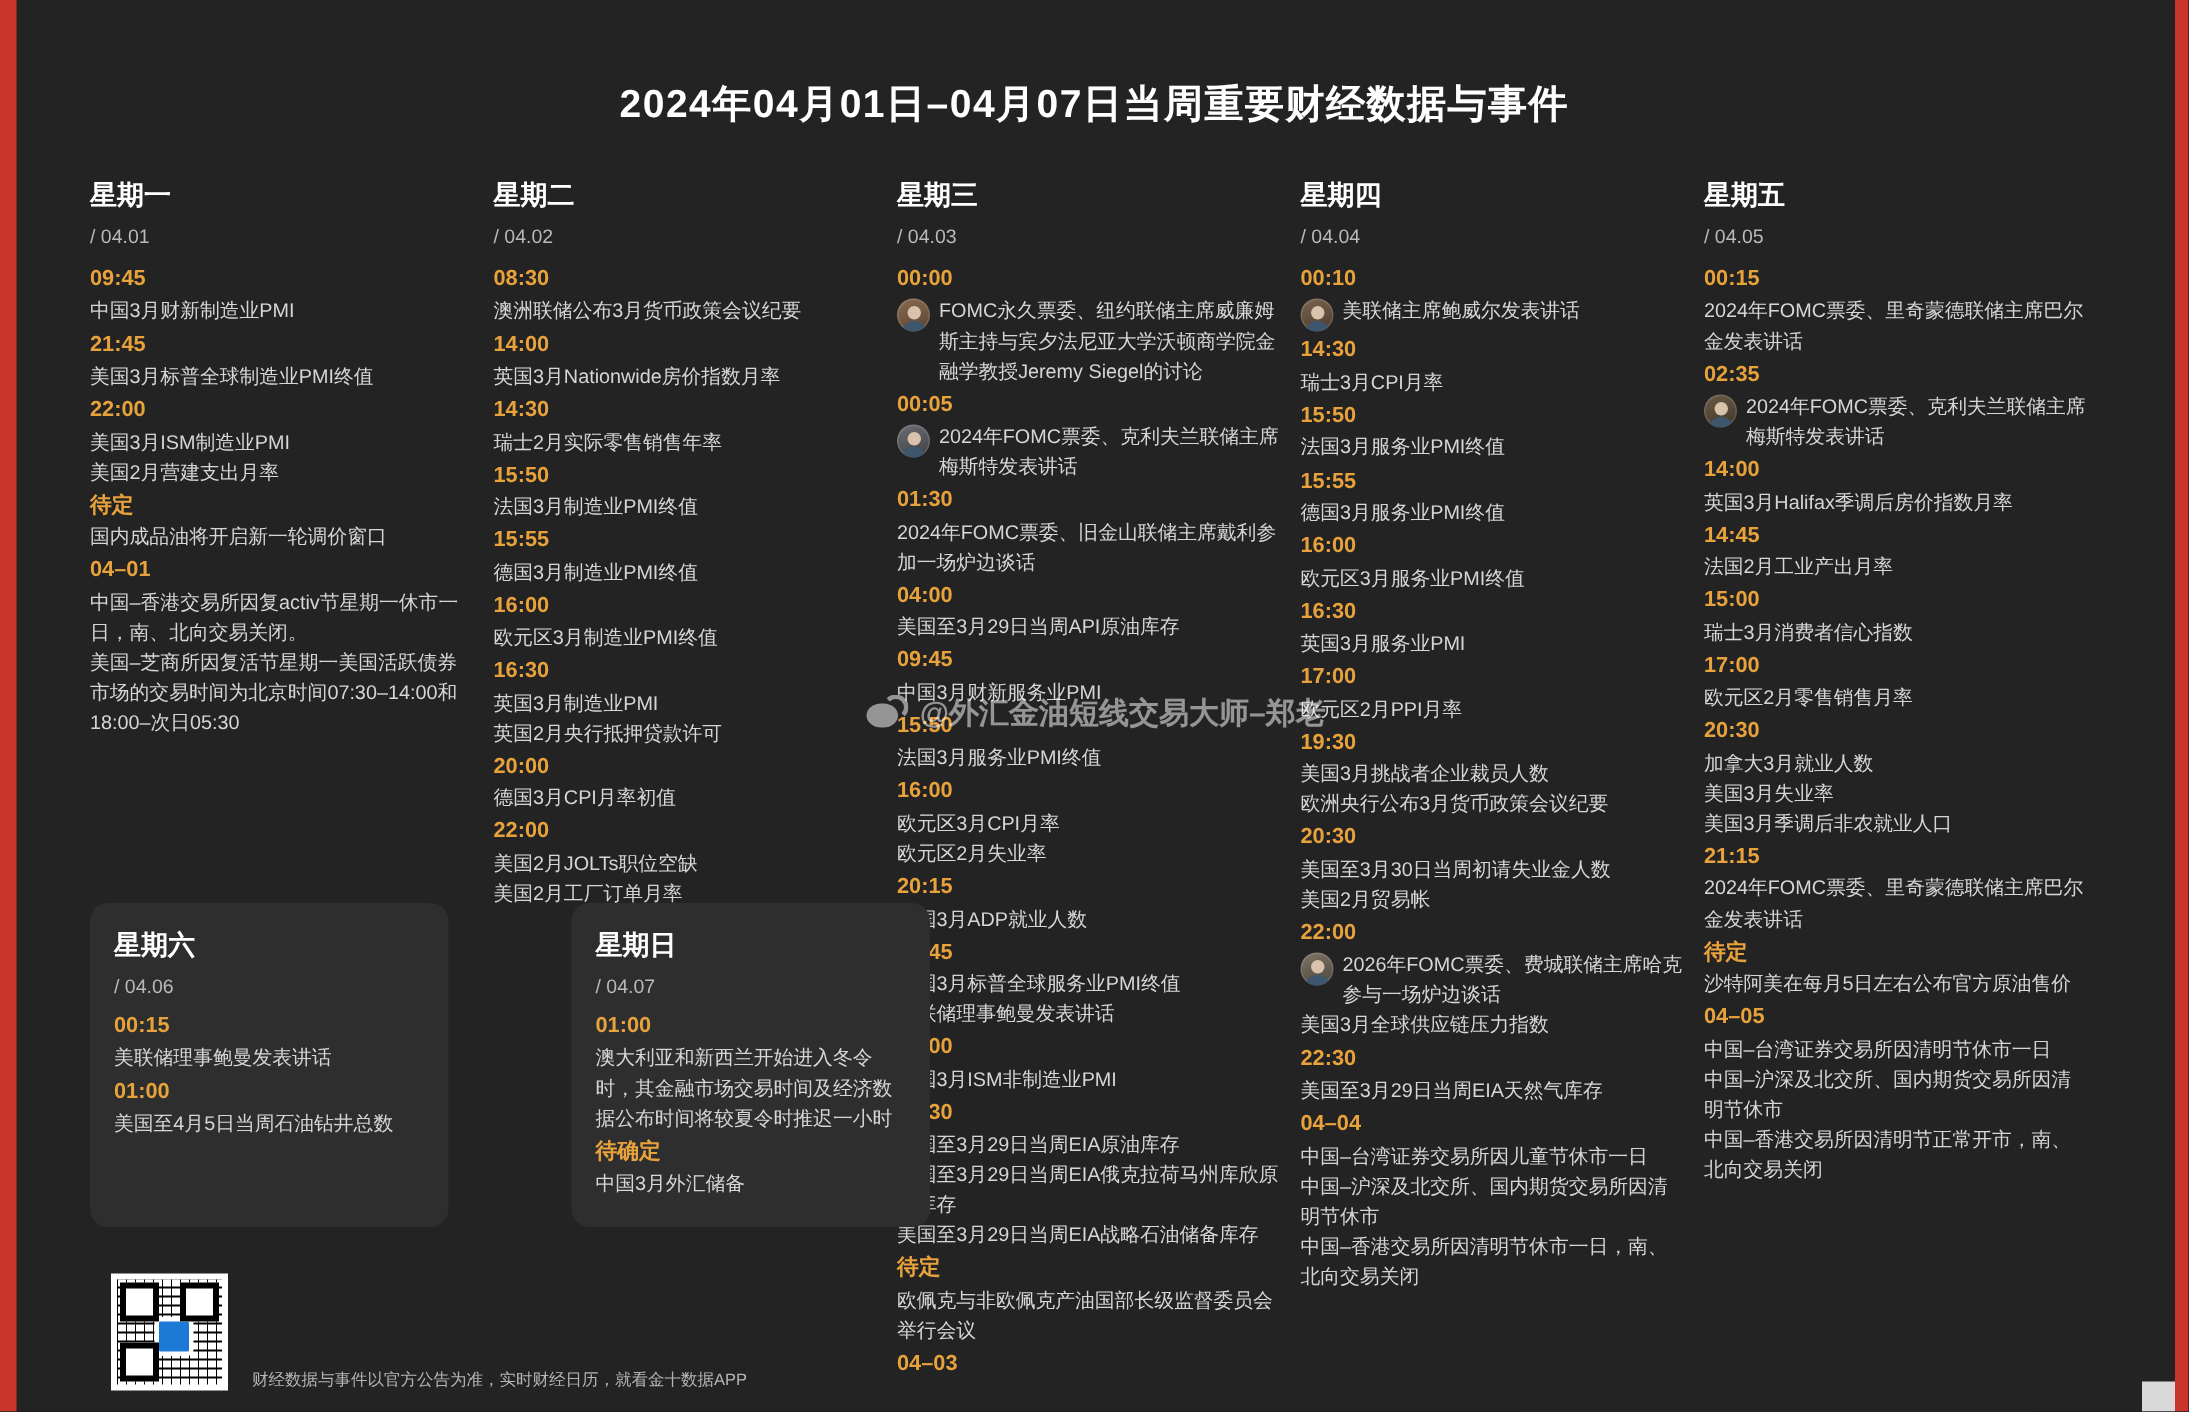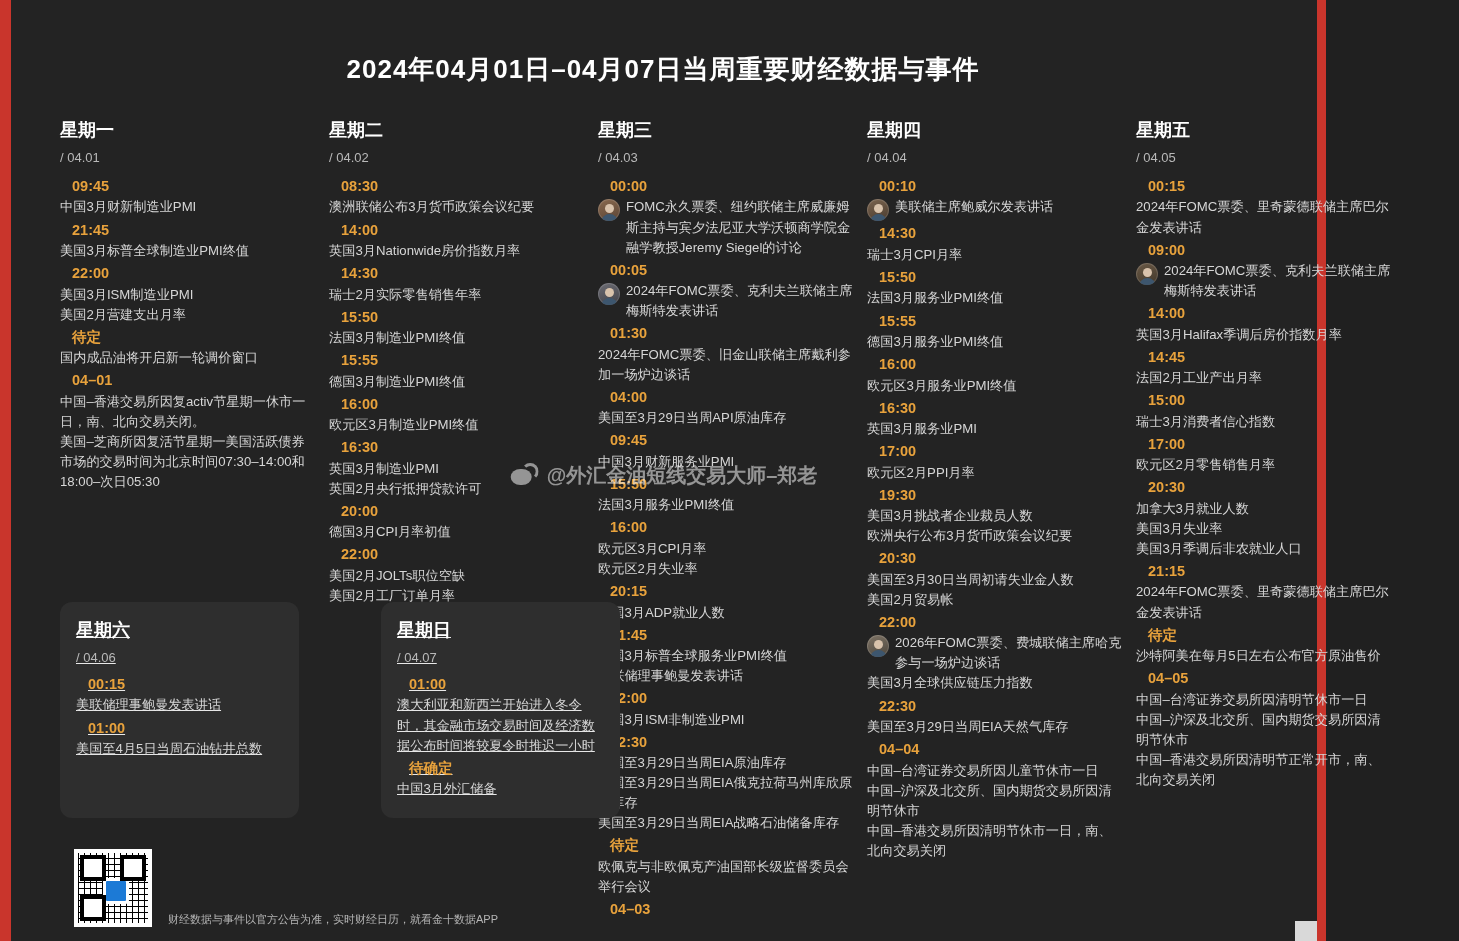--- a/index.html
+++ b/index.html
@@ -11,21 +11,21 @@
     width: 1459px;
     height: 941px;
     font-family: "Liberation Sans", "DejaVu Sans", sans-serif;
     color: #e8e8e8;
     overflow: hidden;
     position: relative;
   }
   .page {
     position: absolute;
     left: 0; top: 0;
-    width: 1326px;
+    width: 1459px;
     height: 941px;
     background: #232323;
   }
   .edge-left {
     position: absolute;
     left: 0; top: 0; width: 11px; height: 941px;
     background: #c9352c;
   }
   .edge-right {
     position: absolute;
@@ -72,21 +72,20 @@
     color: #b9b9b9;
   }
   .ev {
     margin-bottom: 1px;
   }
   .ev-time {
     color: #e8a23c;
     font-size: 14.5px;
     font-weight: bold;
     line-height: 1.55;
-    margin-left: 12px;
   }
   .ev-line {
     font-size: 13.2px;
     line-height: 1.52;
     color: #d6d6d6;
   }
   .ev-line.with-av {
     display: flex;
     gap: 6px;
     align-items: flex-start;
@@ -135,21 +134,20 @@
     width: 560px;
     display: flex;
     gap: 82px;
   }
   .card {
     width: 252px;
     background: #2e2e2e;
     border-radius: 12px;
     padding: 16px 16px 18px 16px;
     box-sizing: border-box;
-    text-decoration: underline;
   }
   .card .day-head { margin-bottom: 8px; }
 
   
   .qr {
     position: absolute;
     left: 74px;
     bottom: 14px;
     width: 78px;
     height: 78px;
@@ -456,21 +454,21 @@
       <div class="col">
         <div class="day-head">
           <span class="day-name">星期五</span>
           <span class="day-date">/ 04.05</span>
         </div>
         <div class="ev">
           <div class="ev-time">00:15</div>
           <div class="ev-line">2024年FOMC票委、里奇蒙德联储主席巴尔金发表讲话</div>
         </div>
         <div class="ev">
-          <div class="ev-time">09:00</div>
+          <div class="ev-time">02:35</div>
           <div class="ev-line with-av">
             <span class="avatar a5"></span>
             <span>2024年FOMC票委、克利夫兰联储主席梅斯特发表讲话</span>
           </div>
         </div>
         <div class="ev">
           <div class="ev-time">14:00</div>
           <div class="ev-line">英国3月Halifax季调后房价指数月率</div>
         </div>
         <div class="ev">

